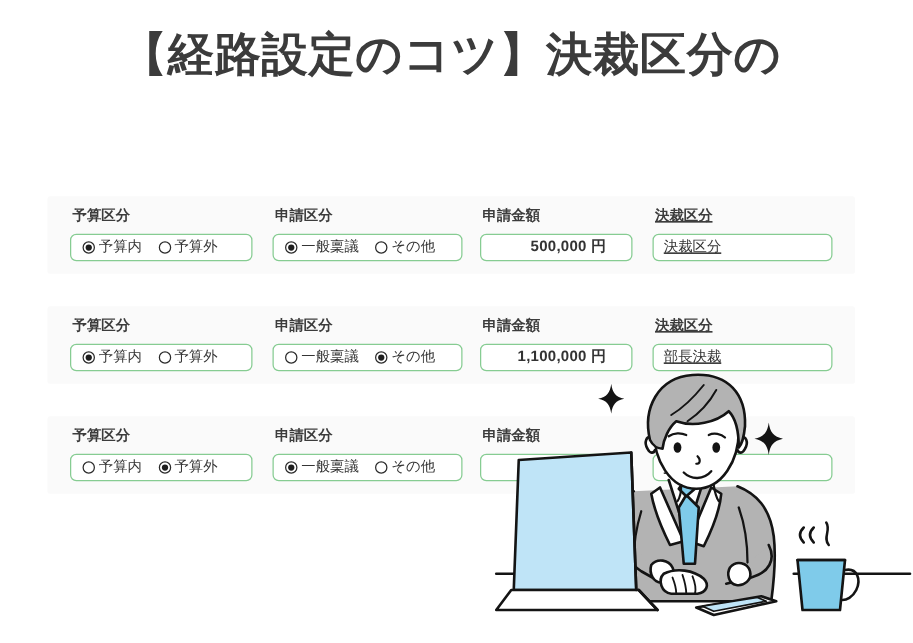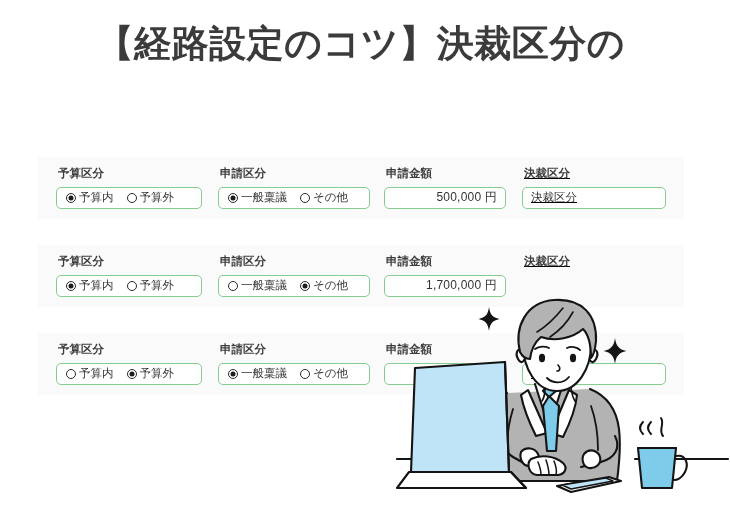--- a/index.html
+++ b/index.html
@@ -104,24 +104,25 @@
     left: 50%;
     top: 50%;
     transform: translate(-50%, -50%);
     width: 5px;
     height: 5px;
     border-radius: 50%;
     background: #1d1d1d;
   }
   .control.amount {
     justify-content: flex-end;
-    padding-right: 8px;
+    padding-right: 20px;
     font-size: 12px;
     color: #333333;
     letter-spacing: 0.2px;
+    font-weight: bold;
   }
   .control.textval {
     justify-content: flex-start;
     padding-left: 8px;
     font-size: 11.5px;
     color: #343434;
   }
 
   
   .col-budget   { left: 18px;  width: 146px; }
@@ -222,25 +223,26 @@
         </div>
         <div class="radio-opt">
           <span class="radio-dot on"></span>
           <span>その他</span>
         </div>
       </div>
     </div>
 
     <div class="field col-amount">
       <div class="field-label">申請金額</div>
-      <div class="control amount">1,700,000 円</div>
+      <div class="control amount">1,100,000 円</div>
     </div>
 
     <div class="field col-decision">
       <div class="field-label">決裁区分</div>
+      <div class="control textval">部長決裁</div>
     </div>
   </div>
 
   <div class="panel" id="panel-2">
 
     <div class="field col-budget">
       <div class="field-label">予算区分</div>
       <div class="control radio-group">
         <div class="radio-opt">
           <span class="radio-dot"></span>

